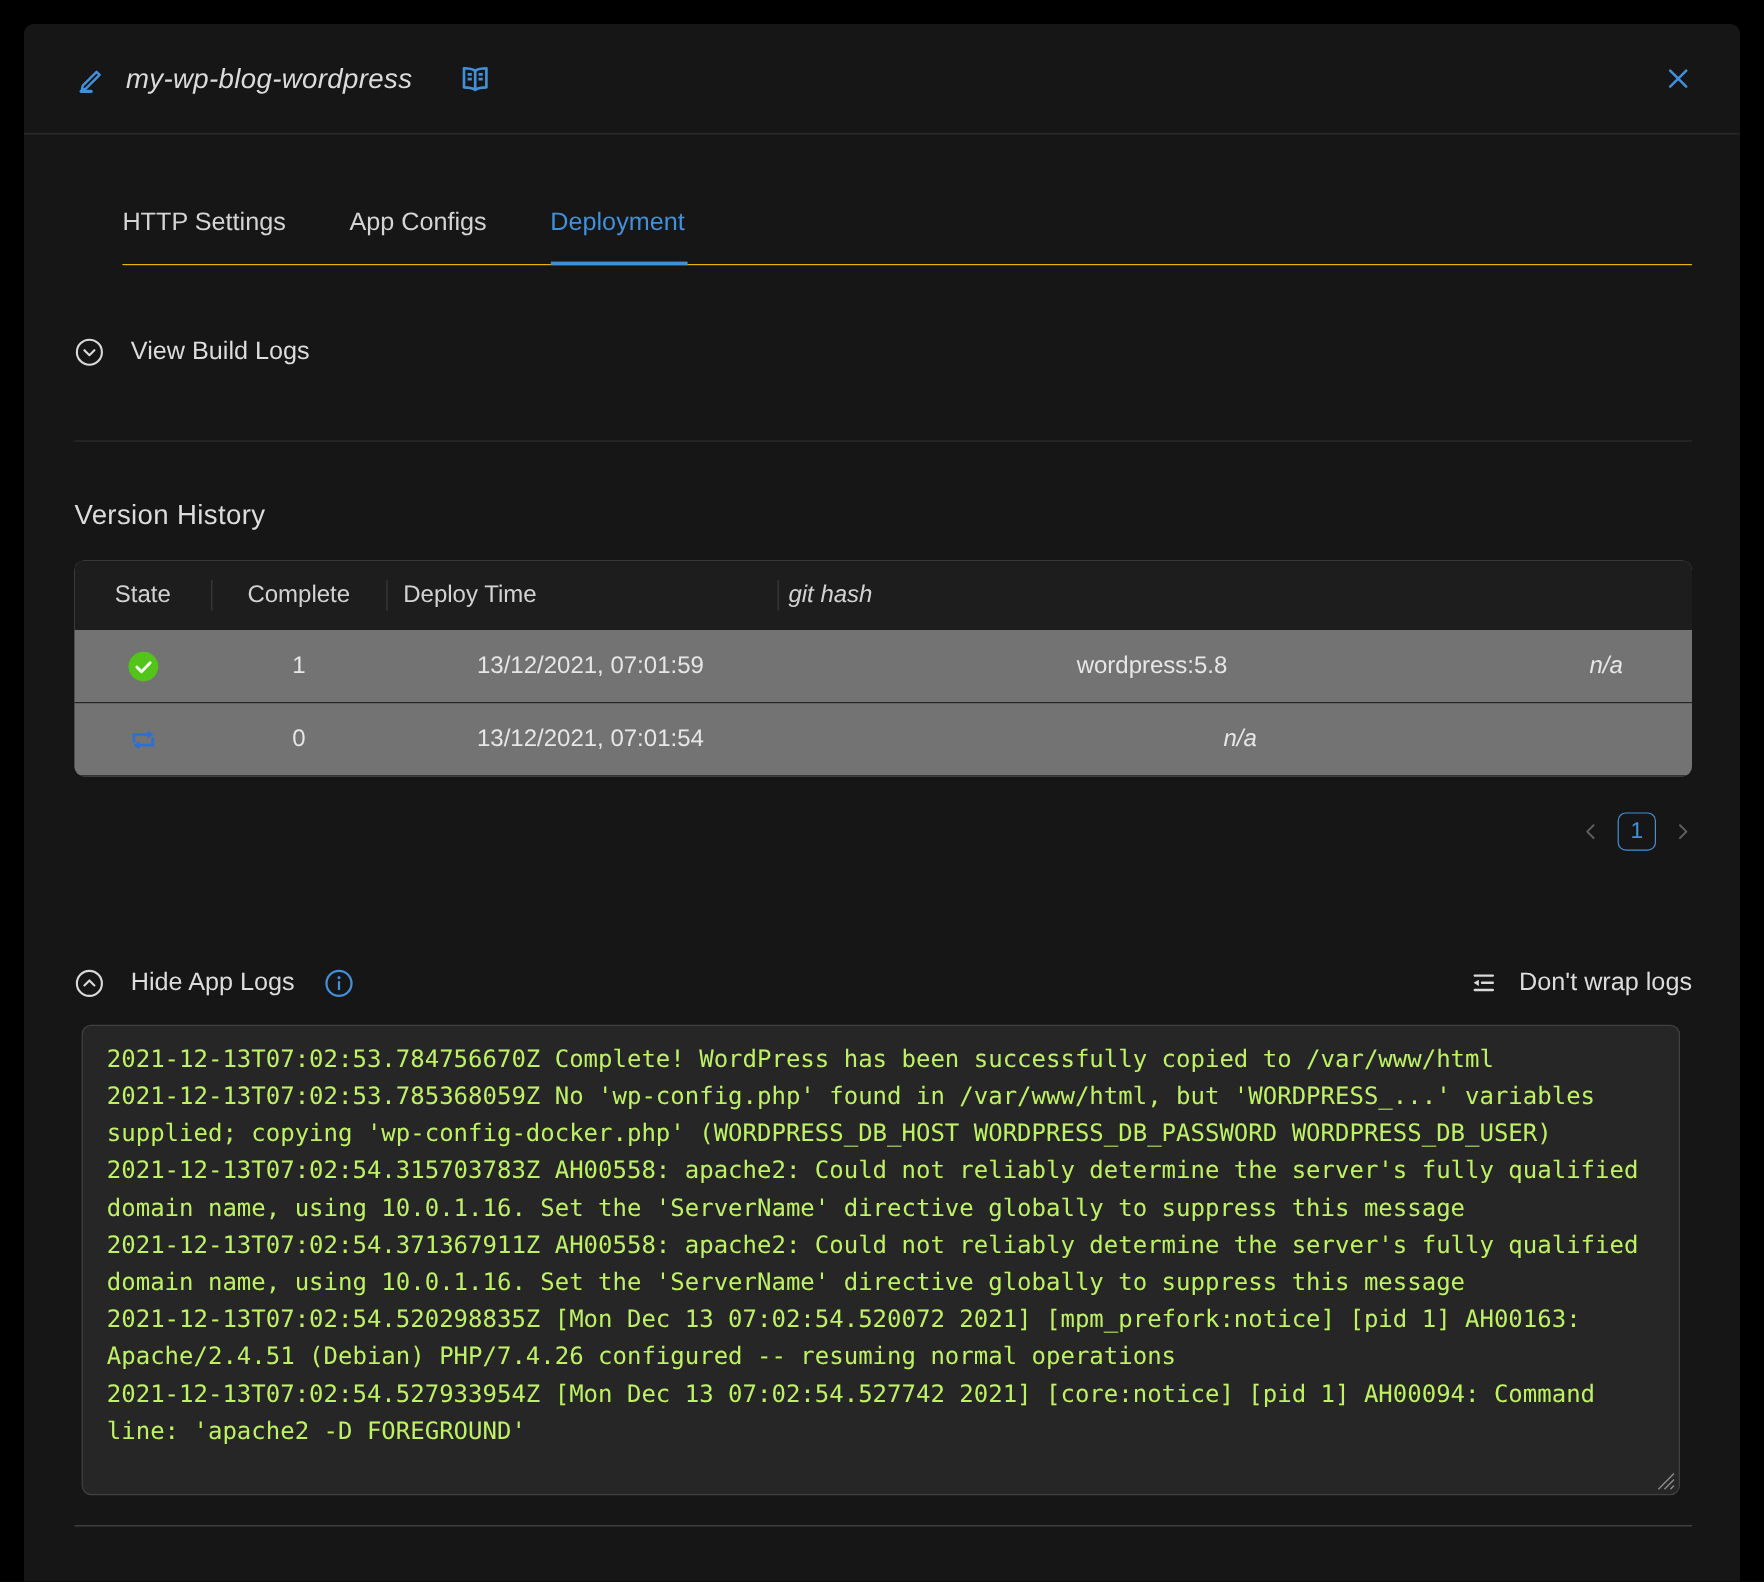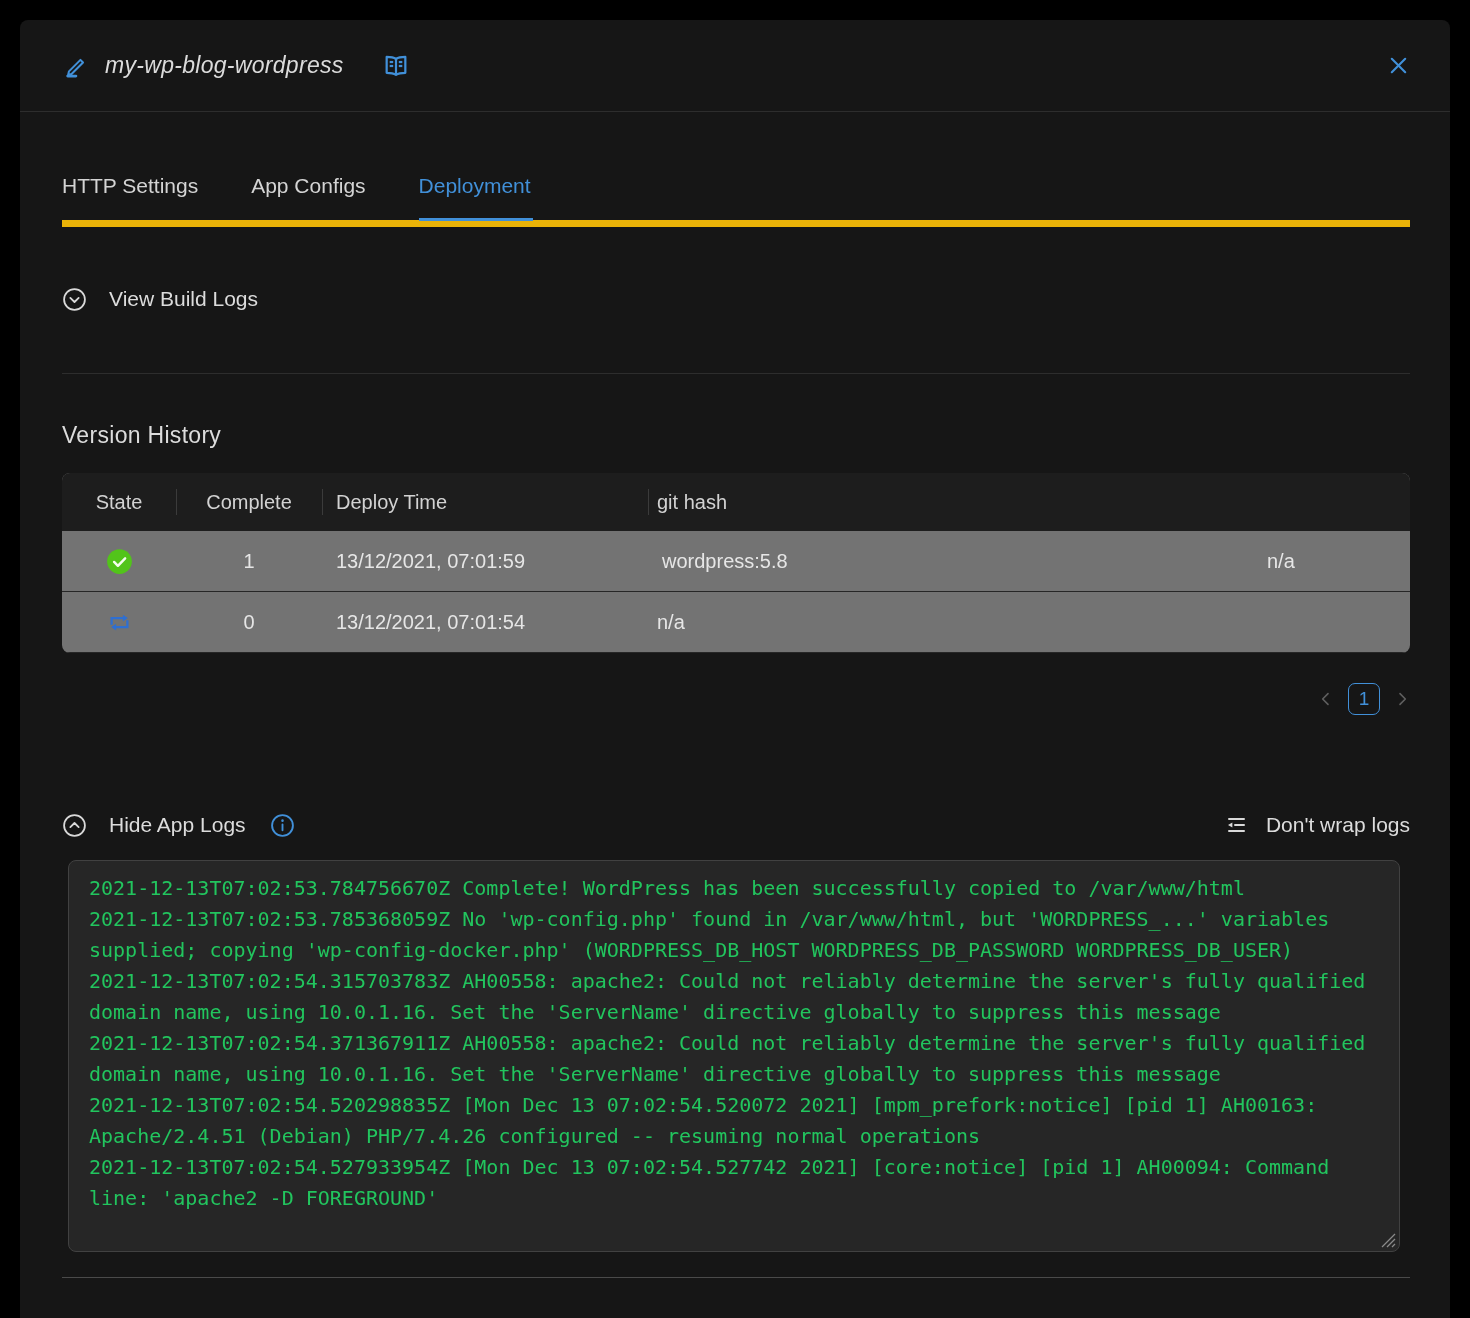--- a/index.html
+++ b/index.html
@@ -19,21 +19,21 @@
     padding:0 40px 0 42px; border-bottom:1px solid #2d2d2d;font-style:italic;
   }
   .icon { display:inline-flex; flex:none; }
   .edit-icon { color:#4190d9; }
   .panel-title { margin-left:16px; font-size:23px; color:#dbdbdb; letter-spacing:.3px; }
   .book-icon { margin-left:38px; color:#4190d9; cursor:pointer; }
   .close-btn { margin-left:auto; color:#4190d9; cursor:pointer; }
 
   .content { padding:0 40px 0 42px; }
 
-  .tabs { margin-top:62px; display:flex; gap:51px; border-bottom:7px solid #eab308; }
+  .tabs { margin-top:62px; display:flex; gap:51px; border-bottom:1px solid #eab308;margin-left:40px; }
   .tab { font-size:21px; color:#d4d4d4; padding:0 2px 20px 0; border-bottom:3px solid transparent; margin-bottom:-1px; cursor:pointer; }
   .tab.active { color:#4190d9; border-bottom-color:#4190d9; }
 
   .toggle-row { margin-top:60px; display:flex; align-items:flex-start; height:28px; }
   .toggle-row .label { margin-left:22px; font-size:21px; color:#dcdcdc; }
   .circle-icon { color:#d9d9d9; cursor:pointer; }
 
   .divider { border:none; border-top:1px solid #2d2d2d; margin:58px 0 0 0; }
   .divider.light { border-top-color:#4a4a4a; margin-top:25px; }
 
@@ -44,23 +44,23 @@
   .th { position:relative; padding-left:14px; }
   .th.center { text-align:center; padding-left:0; }
   .th + .th::before {
     content:""; position:absolute; left:0; top:50%; transform:translateY(-50%);
     width:1px; height:26px; background:#3b3b3b;
   }
   .col-state { width:114px; }
   .col-version { width:146px; }
   .col-deploy { width:326px; }
   .col-image { width:610px; }
-  .col-hash { flex:1; padding-left:9px; }
+  .col-hash { flex:1; padding-left:9px;font-style:italic; }
   .trow { display:flex; align-items:center; height:61px; border-bottom:1px solid #262626; font-size:20px; color:#e6e6e6; }
-  .td { padding-left:14px; }
+  .td { padding-left:14px;text-align:center; }
   .td.center { text-align:center; padding-left:0; display:flex; justify-content:center; align-items:center; }
   .td.col-hash { padding-left:9px; }
 
   .pagination { margin-top:30px; display:flex; justify-content:flex-end; align-items:center; gap:14px; }
   .page-arrow { color:#5f5f5f; display:inline-flex; cursor:pointer; }
   .page-number {
     width:32px; height:32px; border:1px solid #4190d9; border-radius:7px;
     color:#4190d9; font-size:19px; display:flex; align-items:center; justify-content:center; cursor:pointer;
   }
 
@@ -72,21 +72,21 @@
   .fold-icon { color:#d9d9d9; }
 
   .logbox {
     margin:20px 10px 0 6px; height:392px; position:relative;
     background:#262626; border:1px solid #414141; border-radius:8px;
     padding:12px 20px; overflow:hidden;
   }
   .logbox pre {
     margin:0; white-space:pre-wrap; word-break:break-word;
     font-family:"DejaVu Sans Mono", monospace;
-    font-size:20px; line-height:31px; color:#22c55e;
+    font-size:20px; line-height:31px; color:#bef264;
   }
   .resize-handle { position:absolute; right:3px; bottom:3px; color:#8a8a8a; cursor:nwse-resize; }
 </style>
 </head>
 <body>
 
 <div class="panel">
 
   <div class="panel-header">
     <span class="icon edit-icon">

